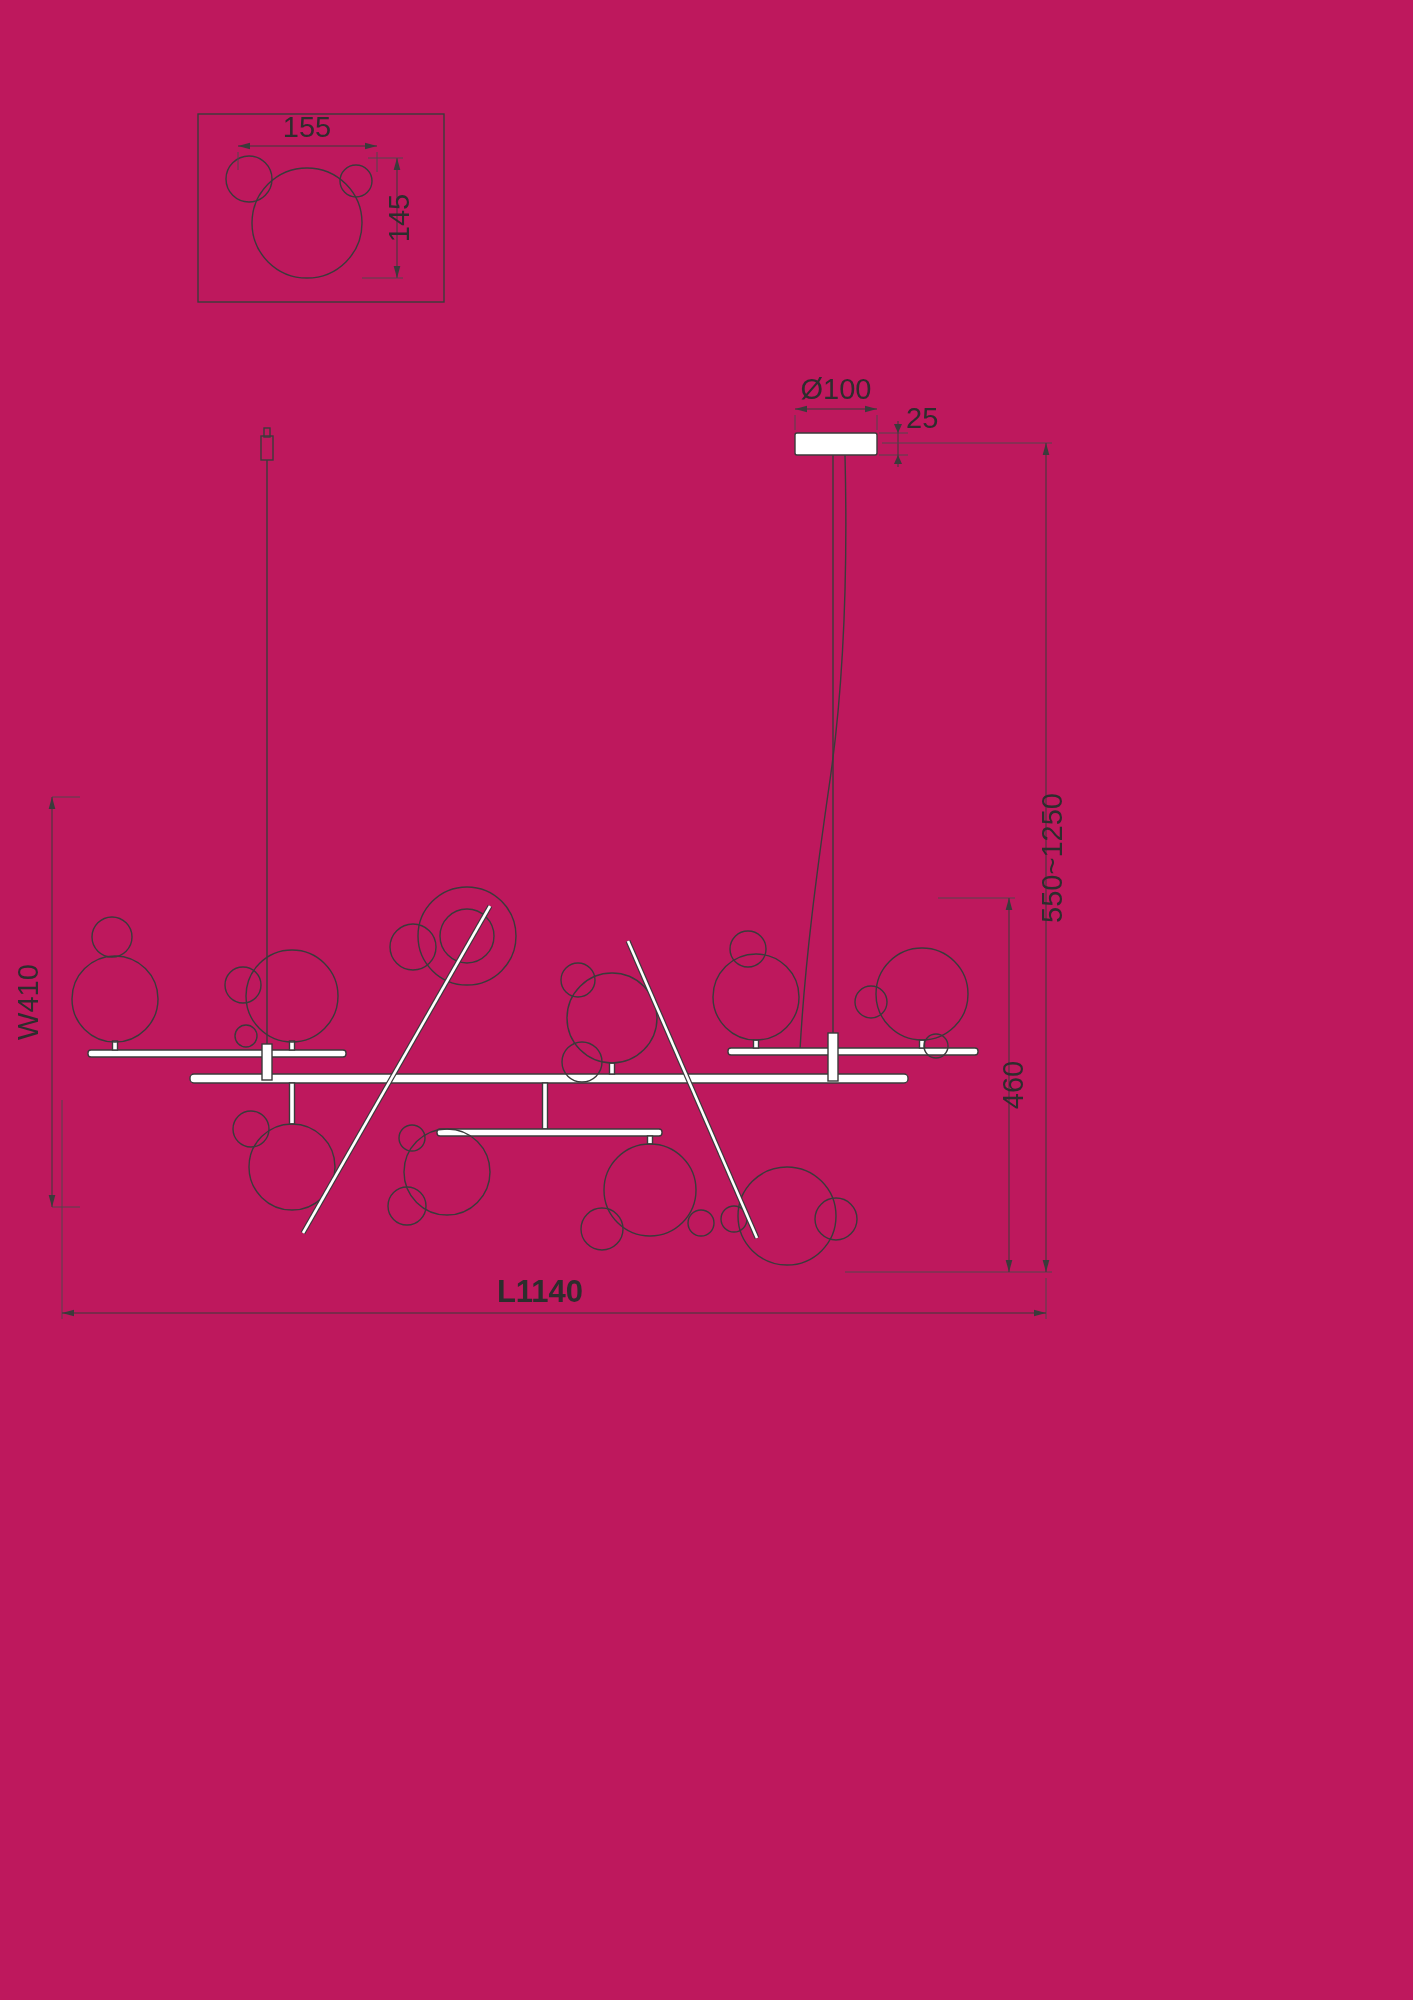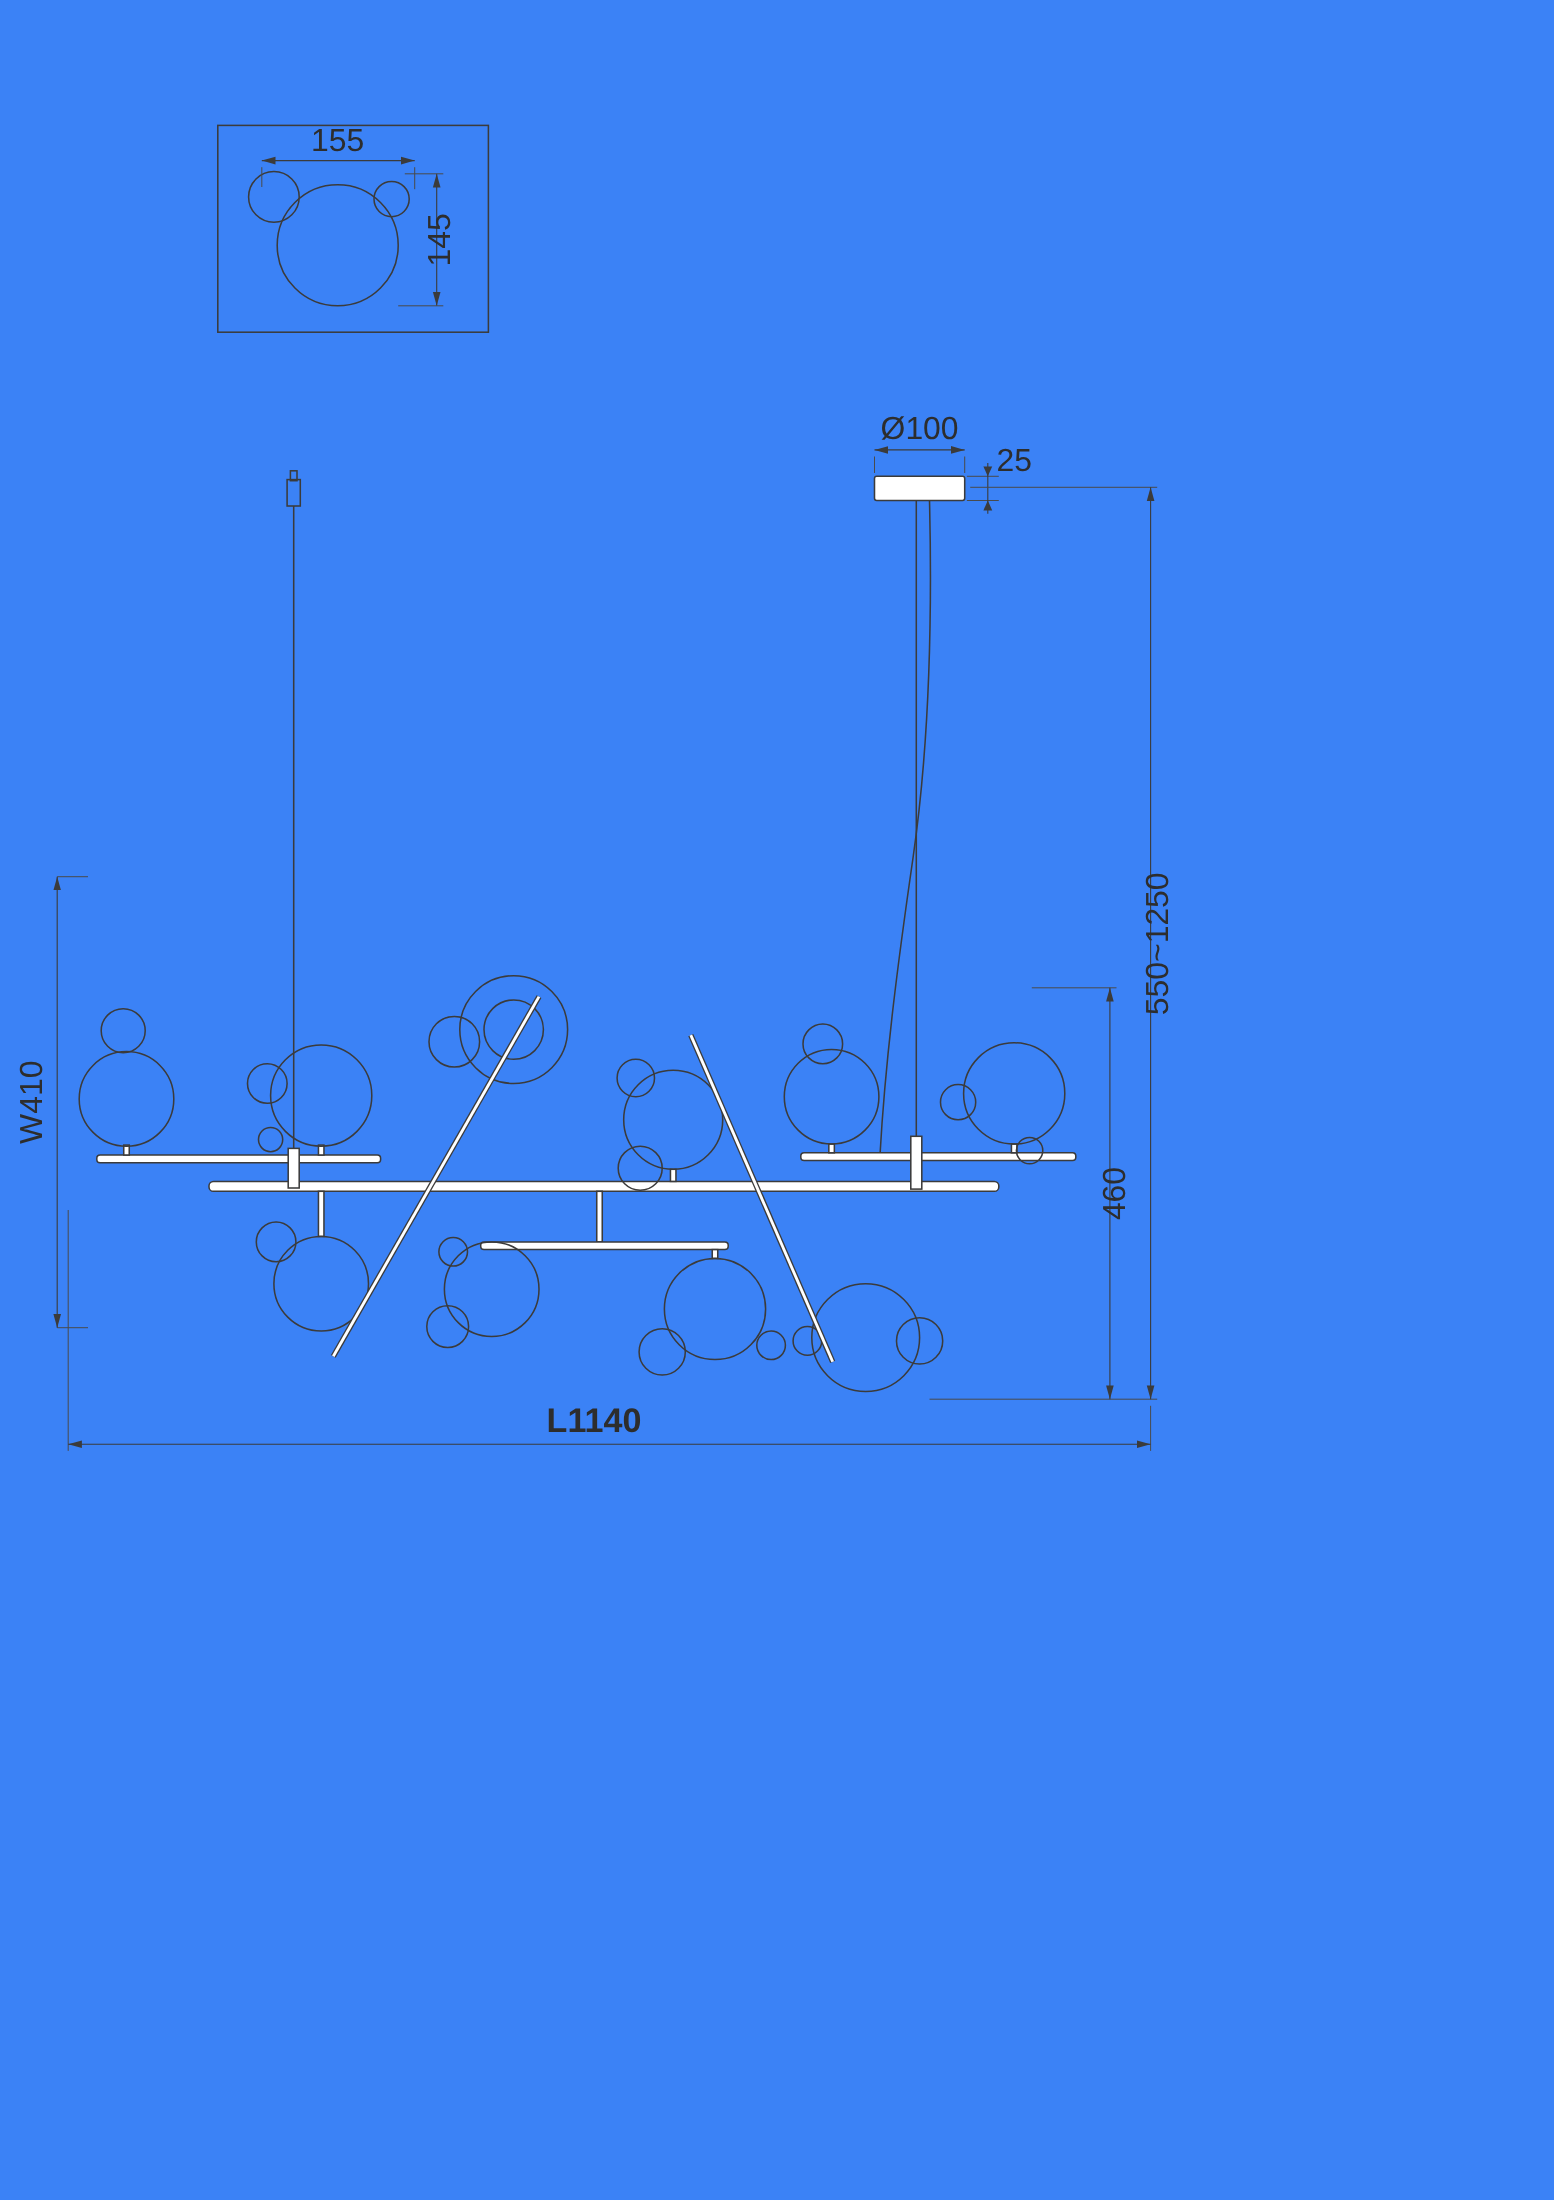--- a/index.html
+++ b/index.html
@@ -5,21 +5,21 @@
   html, body {
     margin: 0;
     padding: 0;
     background: #ffffff;
     font-family: "Liberation Sans", sans-serif;
   }
   .page {
     position: relative;
     width: 1413px;
     height: 2000px;
-    background: #3b82f6;
+    background: #be185d;
     overflow: hidden;
   }
   svg { display: block; }
   svg text {
     font-family: "Liberation Sans", sans-serif;
     fill: #2d2d2d;
     font-size: 29px;
   }
   svg text.big { font-size: 31px; font-weight: 600; }
   .ln   { stroke: #3b3b3b; stroke-width: 1.4; fill: none; }

